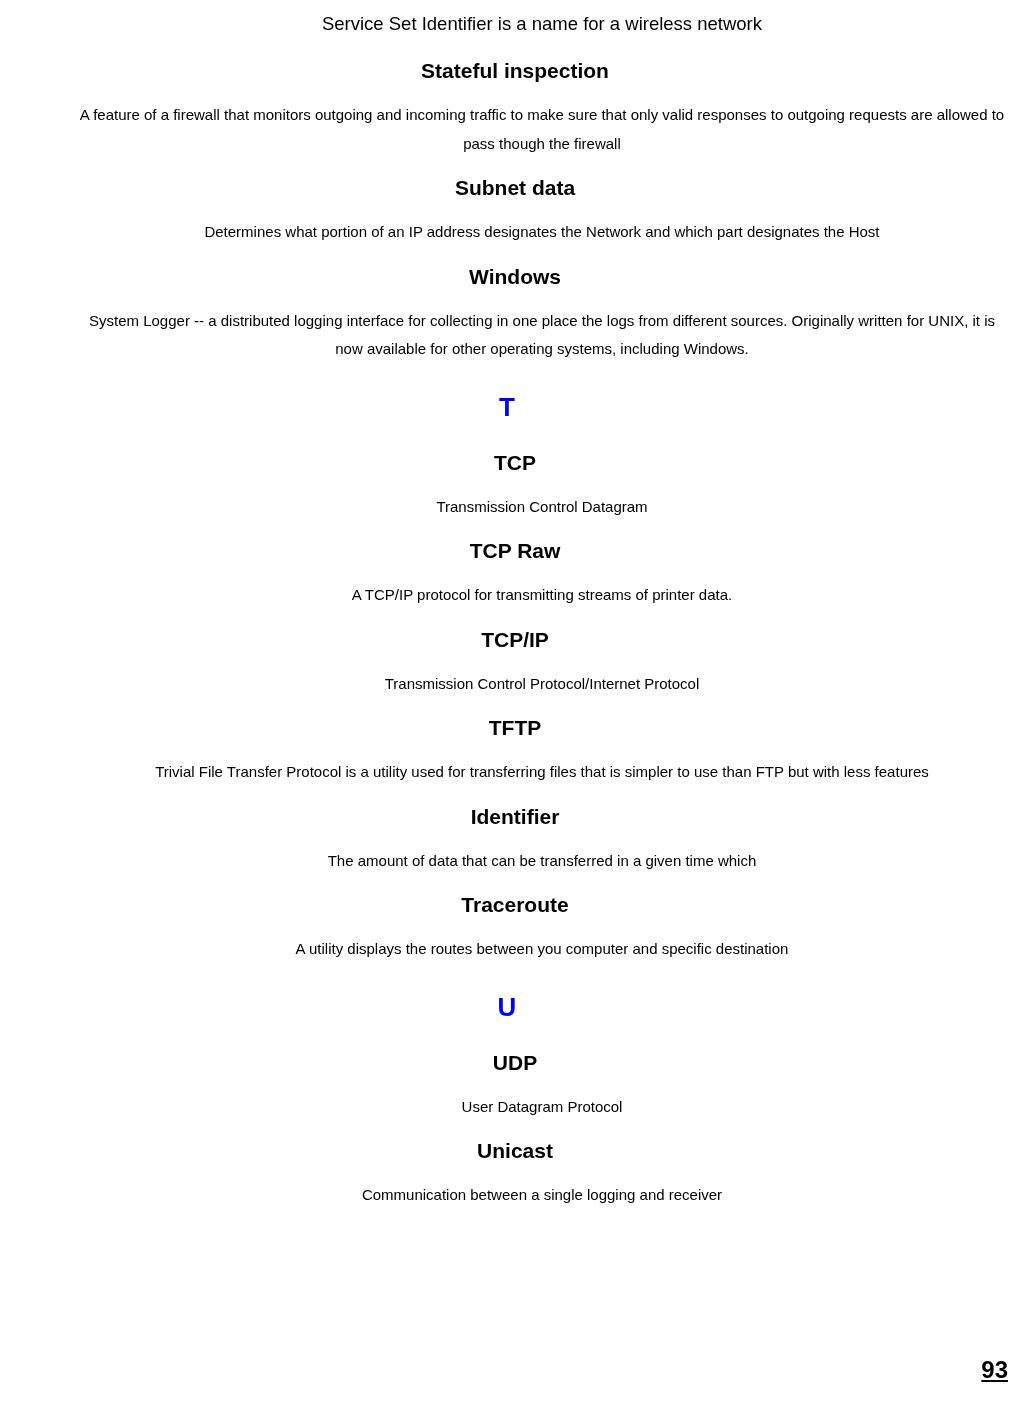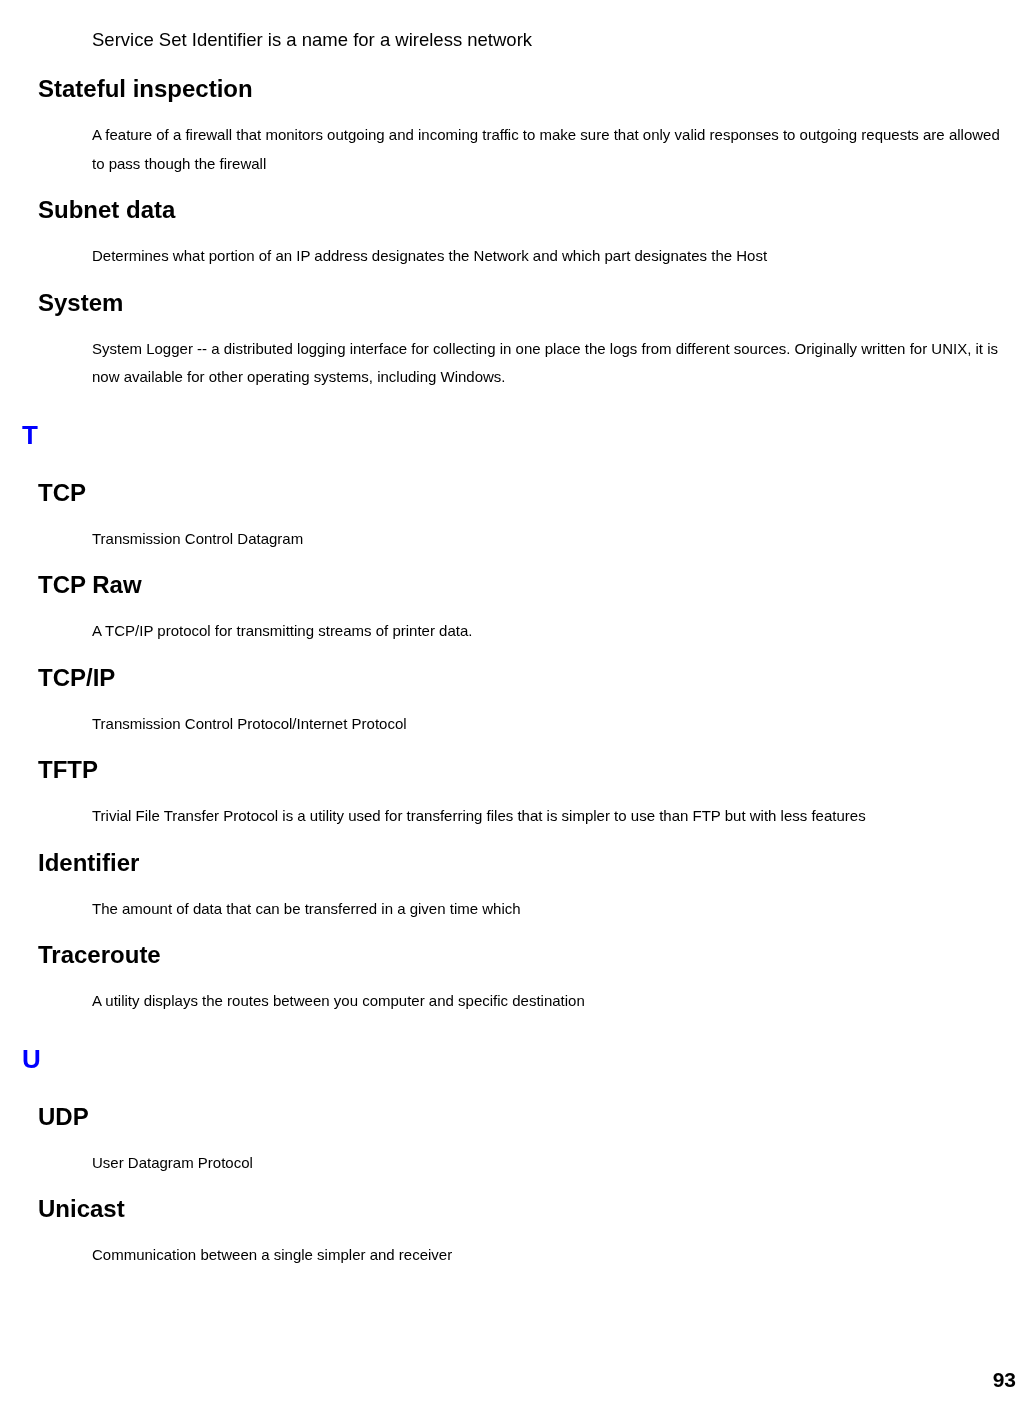--- a/index.html
+++ b/index.html
@@ -1,38 +1,39 @@
 <!DOCTYPE html>
 <html><head>
   <meta charset="utf-8">
   <style>
     * {
-      margin: 8px;
+      margin: 0;
       padding: 0;
       box-sizing: border-box;
+      text-align: center;
     }
     body {
       font-family: Arial, Helvetica, sans-serif;
       width: 1024px;
       height: 1404px;
       background: #fff;
       color: #000;
       position: relative;
       padding: 0 16px;
     }
     .definition-top {
       margin-left: 60px;
       font-size: 18.5px;
       line-height: 1.9;
       margin-top: 6px;
       margin-bottom: 18px;
     }
     .term {
       font-weight: bold;
-      font-size: 24px;
+      font-size: 21px;
       margin-left: 6px;
       margin-bottom: 18px;
     }
     .definition {
       margin-left: 60px;
       font-size: 15px;
       line-height: 1.9;
       margin-bottom: 18px;
     }
     .section-letter {
@@ -41,35 +42,36 @@
       font-size: 26px;
       margin-top: 28px;
       margin-bottom: 28px;
       margin-left: -10px;
     }
     .page-number {
       position: absolute;
       bottom: 20px;
       right: 16px;
       font-weight: bold;
-      font-size: 21px;
+      font-size: 24px;
+      text-decoration: underline;
     }
   </style>
 </head>
 <body>
 
 <div class="definition-top">Service Set Identifier is a name for a wireless network</div>
 
 <div class="term">Stateful inspection</div>
 <div class="definition">A feature of a firewall that monitors outgoing and incoming traffic to make sure that only valid responses to outgoing requests are allowed to pass though the firewall</div>
 
 <div class="term">Subnet data</div>
 <div class="definition">Determines what portion of an IP address designates the Network and which part designates the Host</div>
 
-<div class="term">System</div>
+<div class="term">Windows</div>
 <div class="definition">System Logger -- a distributed logging interface for collecting in one place the logs from different sources. Originally written for UNIX, it is now available for other operating systems, including Windows.</div>
 
 <div class="section-letter">T</div>
 
 <div class="term">TCP</div>
 <div class="definition">Transmission Control Datagram</div>
 
 <div class="term">TCP Raw</div>
 <div class="definition">A TCP/IP protocol for transmitting streams of printer data.</div>
 
@@ -84,15 +86,15 @@
 
 <div class="term">Traceroute</div>
 <div class="definition">A utility displays the routes between you computer and specific destination</div>
 
 <div class="section-letter">U</div>
 
 <div class="term">UDP</div>
 <div class="definition">User Datagram Protocol</div>
 
 <div class="term">Unicast</div>
-<div class="definition">Communication between a single simpler and receiver</div>
+<div class="definition">Communication between a single logging and receiver</div>
 
 <div class="page-number">93</div>
 
 </body></html>

